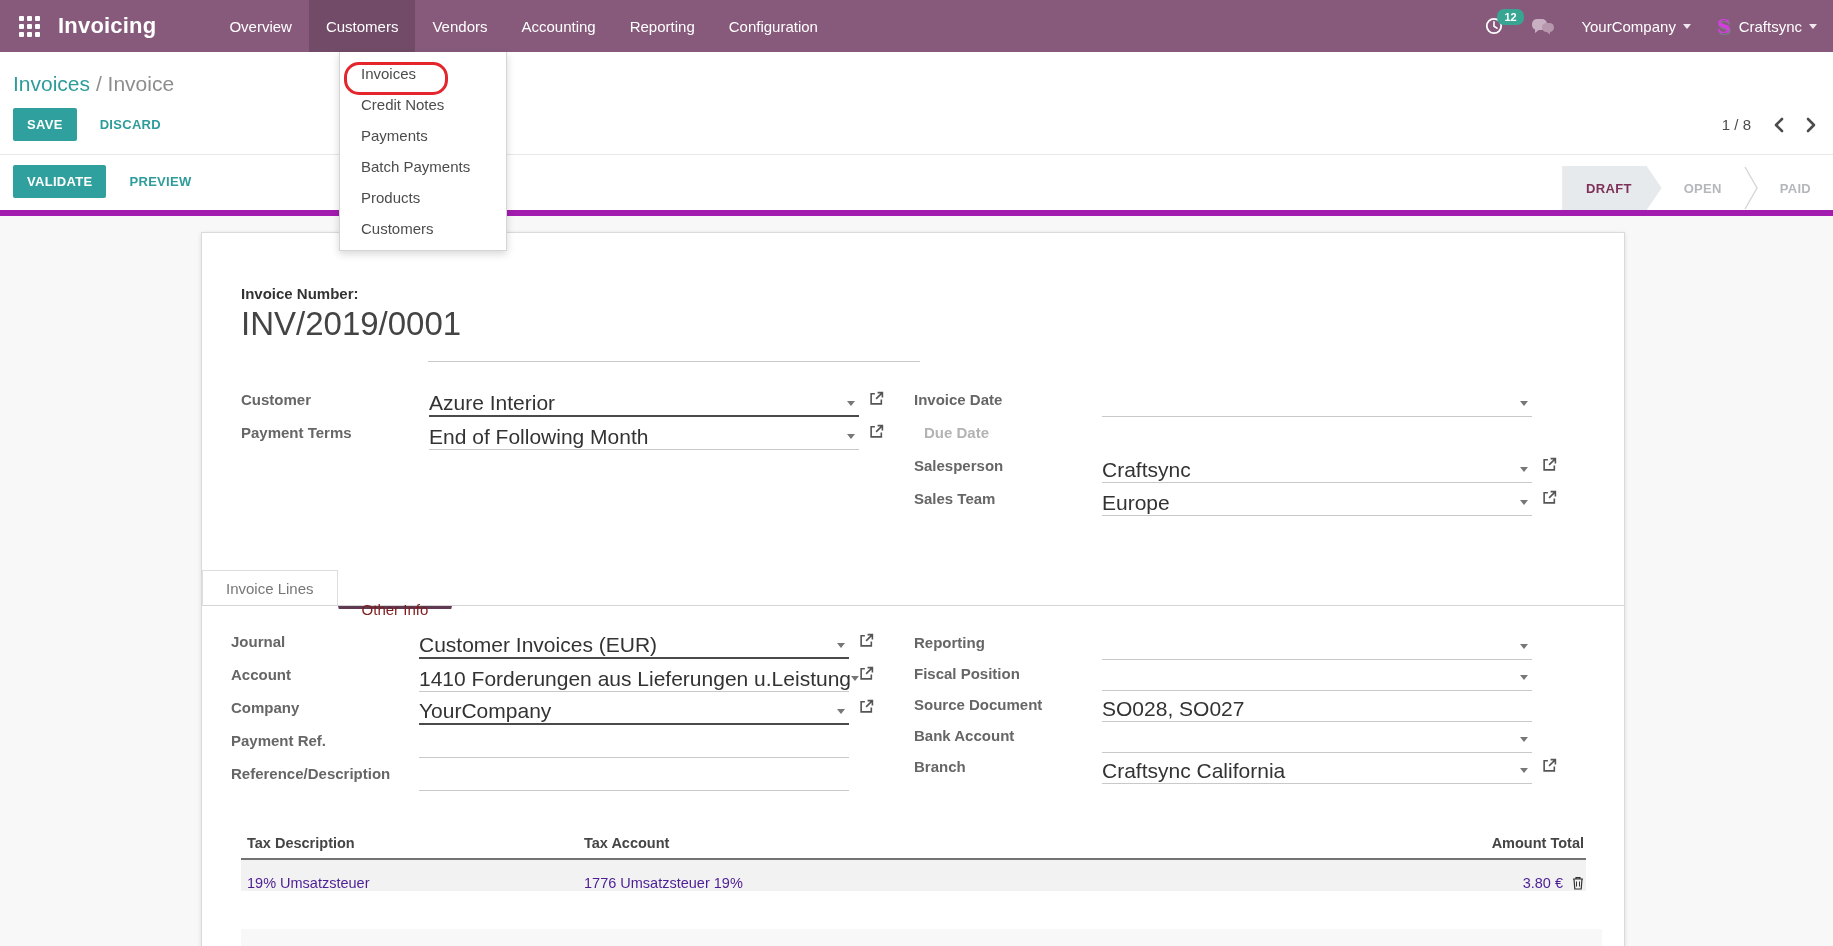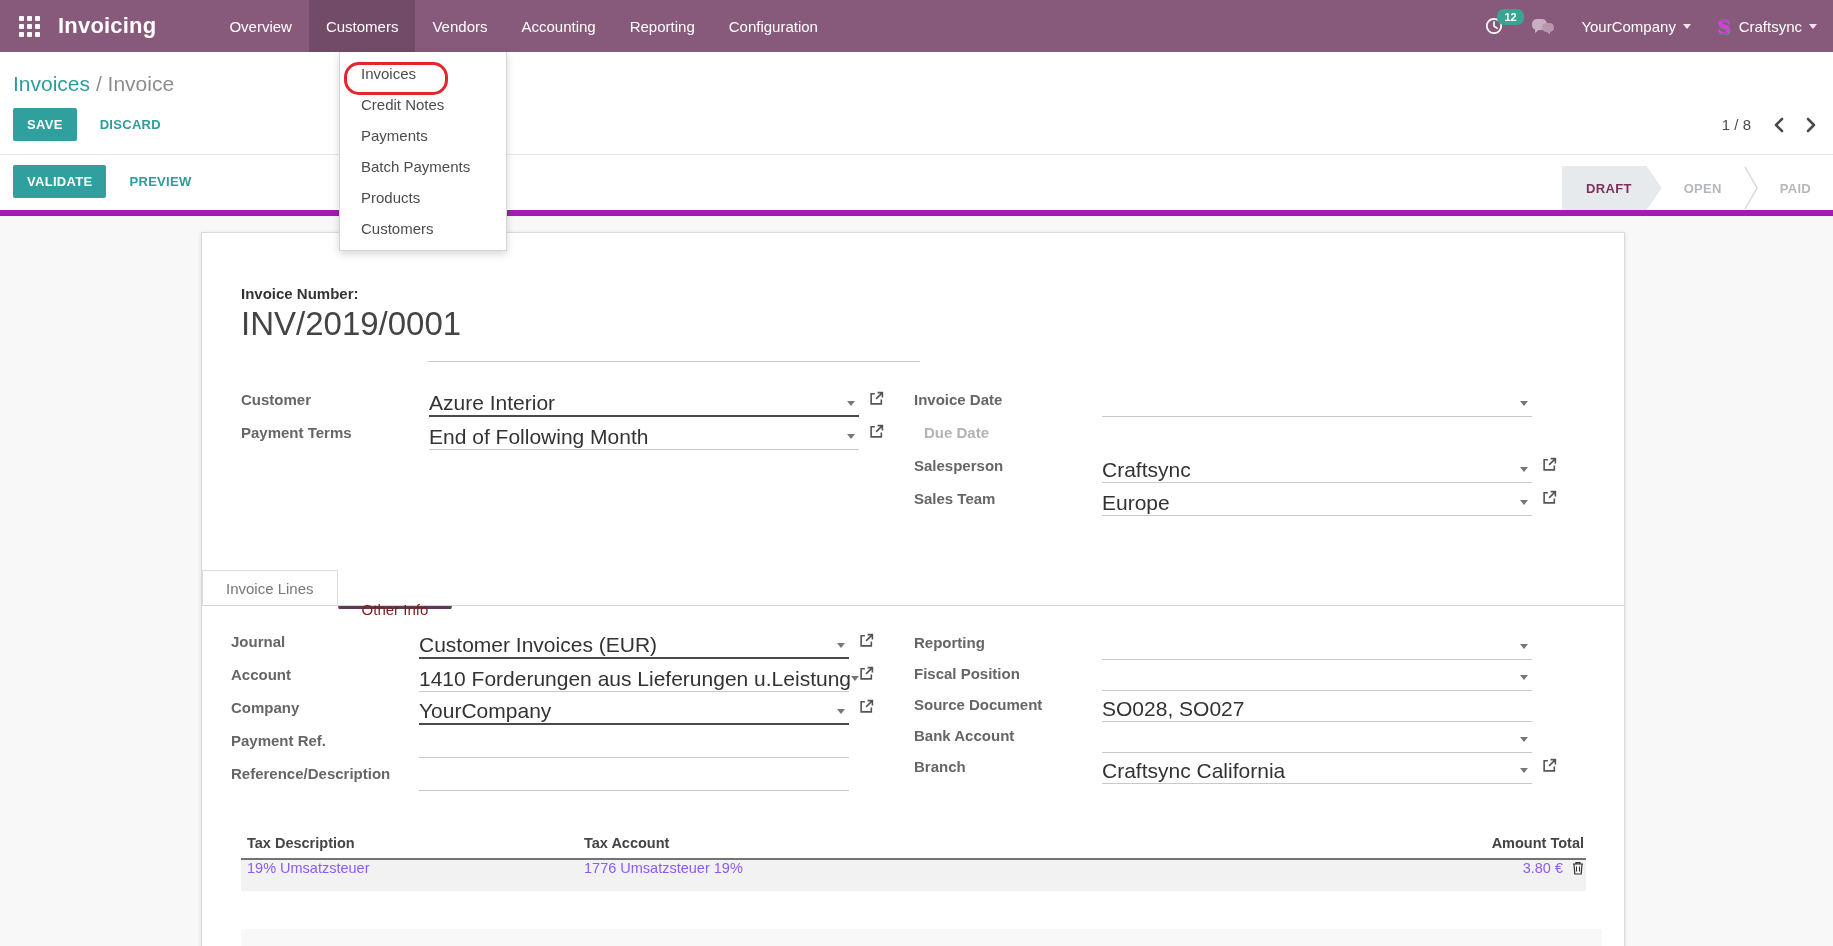--- a/index.html
+++ b/index.html
@@ -75,21 +75,21 @@
 
   
   .tabs { position:absolute; left:0; top:336px; width:1422px; border-bottom:1px solid #d5d5d5; display:flex; height:37px; align-items:stretch; }
   .tab { display:flex; align-items:center; padding:0 23px; font-size:15px; cursor:pointer; background:#fff; position:relative; top:1px; }
   .tab.inactive { color:#777; border:1px solid #ddd; border-bottom:1px solid #d5d5d5; }
   .tab.active { color:#7f1d1d; border:1px solid #ddd; border-top:3px solid #5F3A52; border-bottom:1px solid #fff;margin-top:36px; }
 
   
   .tax-table { position:absolute; left:39px; top:602px; width:1345px; font-size:14.5px; }
   .tt-head { display:flex; padding-bottom:7px; border-bottom:2px solid #737373; font-weight:bold; color:#454545; }
-  .tt-row { display:flex; background:#f2f2f2; height:31px; align-items:flex-start; color:#8b5cf6; }
+  .tt-row { display:flex; background:#f2f2f2; height:31px; align-items:flex-end; color:#4c1d95; }
   .tt-c1 { width:343px; padding-left:6px; }
   .tt-c2 { flex:1; }
   .tt-c3 { width:215px; text-align:right; display:flex; align-items:center; justify-content:flex-end; gap:9px; padding-right:2px; }
   .trash { cursor:pointer; display:flex; }
 
   .bottom-strip { position:absolute; left:39px; top:696px; width:1361px; height:34px; background:#f8f8f8; }
 </style>
 </head>
 <body>
 

